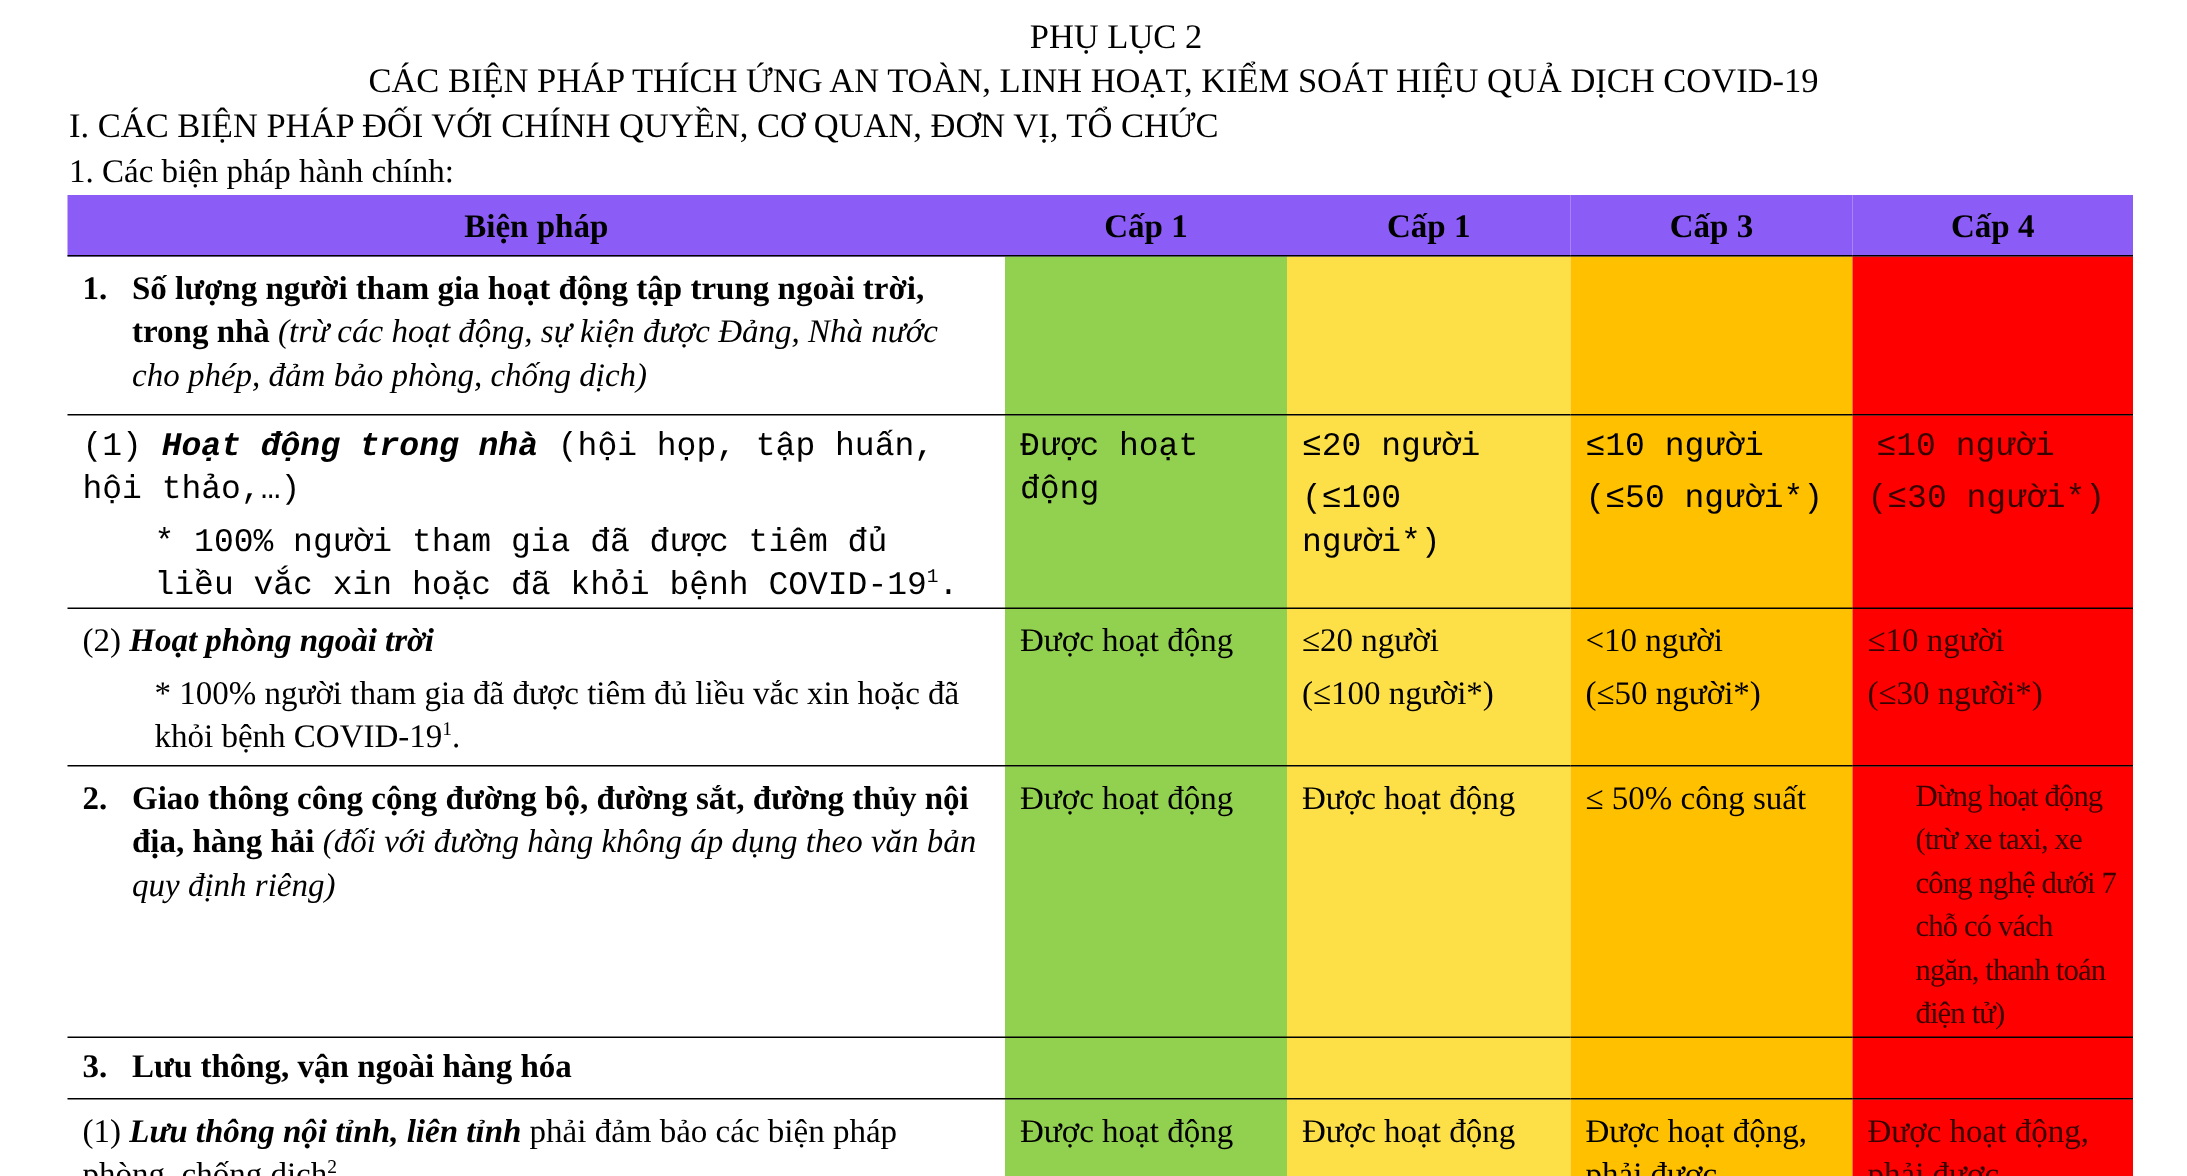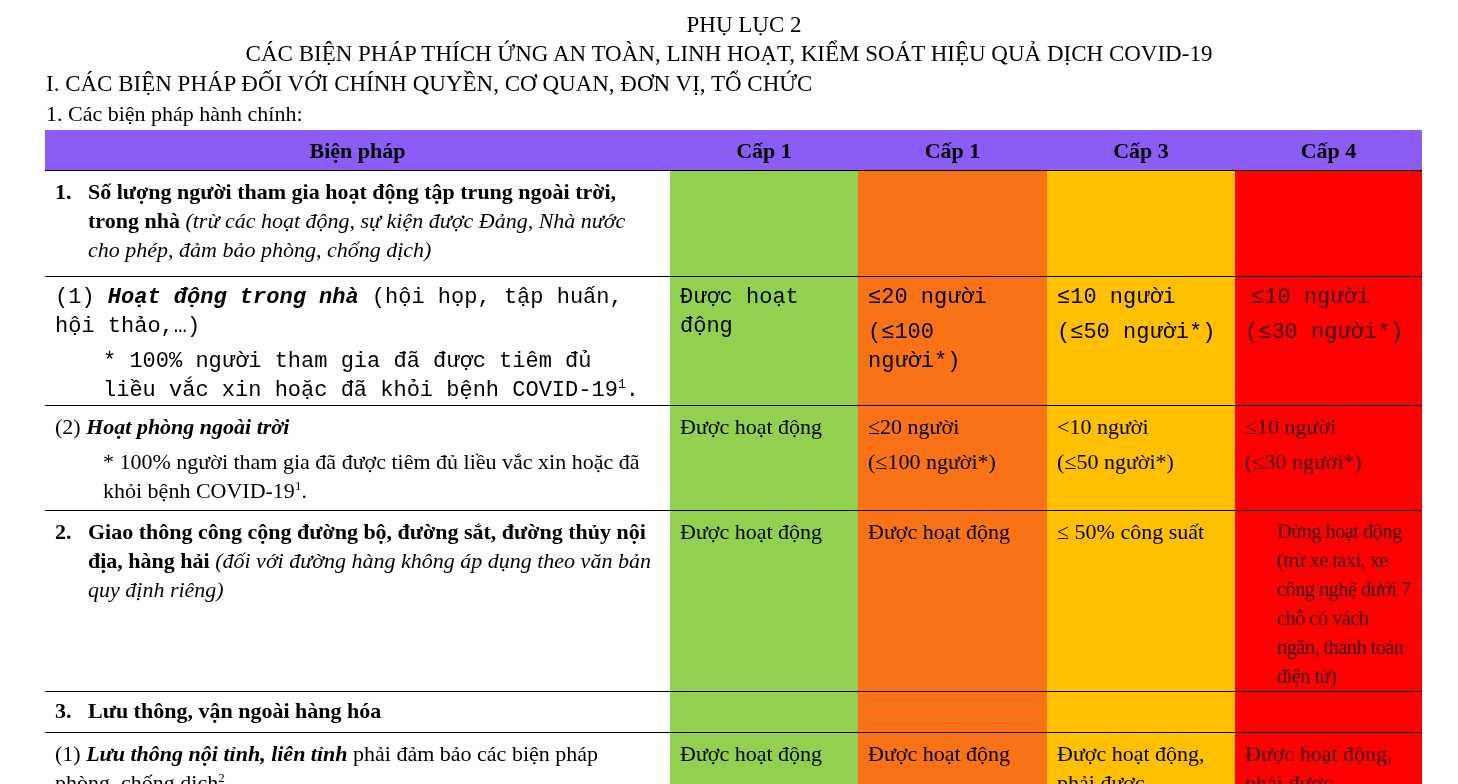--- a/index.html
+++ b/index.html
@@ -33,21 +33,21 @@
       background: #8b5cf6; font-weight: bold; height: 40px; padding: 0;
       text-align: center; vertical-align: middle; font-size: 22px;
       border-bottom: 1.5px solid #000;
     }
     tbody td {
       vertical-align: top; padding: 0 8px 0 10px;
       border-bottom: 1.5px solid #000;
     }
     tbody tr:last-child td { border-bottom: none; }
     td.lvl1 { background: #92D050; }
-    td.lvl2 { background: #f97316; }
+    td.lvl2 { background: #fde047; }
     td.lvl3 { background: #FFC000; }
     td.lvl4 { background: #FF0000; color: #3a0000; }
     td.lvl4.narrow { font-size: 20.5px; line-height: 29px; letter-spacing: -0.6px; padding-left: 42px; }
 
     td.measure { padding-left: 10px; padding-right: 14px; }
     .num-item { display: flex; }
     .num-item .num { width: 33px; flex: none; font-weight: bold; }
     .num-item .body { flex: 1; }
     .b { font-weight: bold; }
     .bi { font-weight: bold; font-style: italic; }

